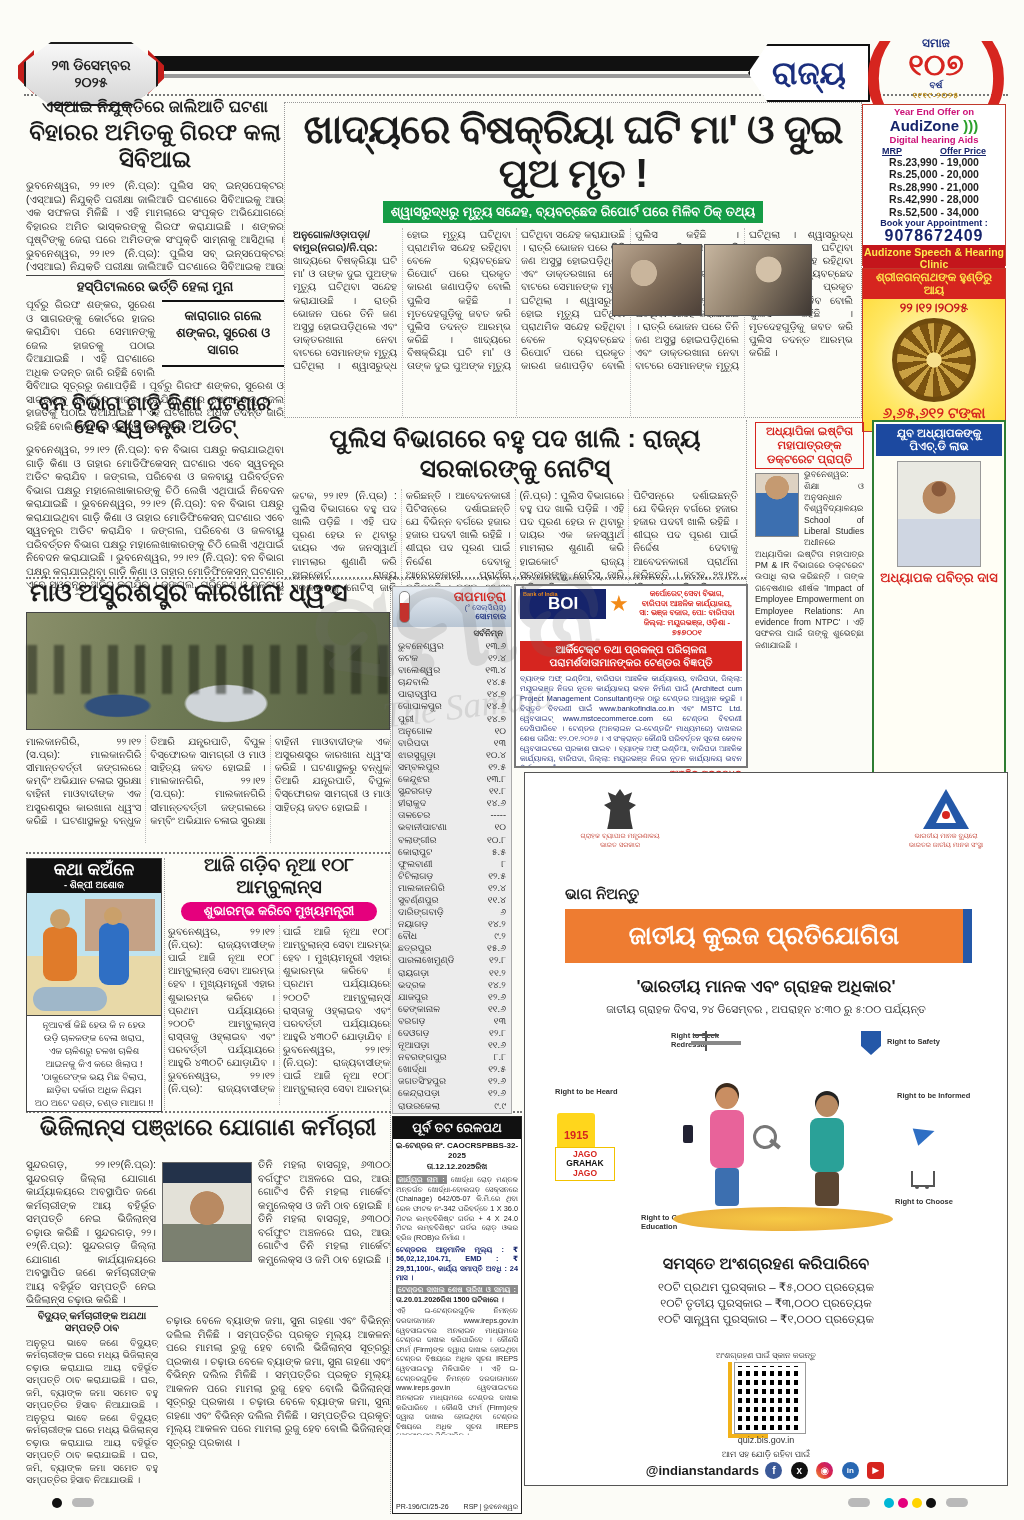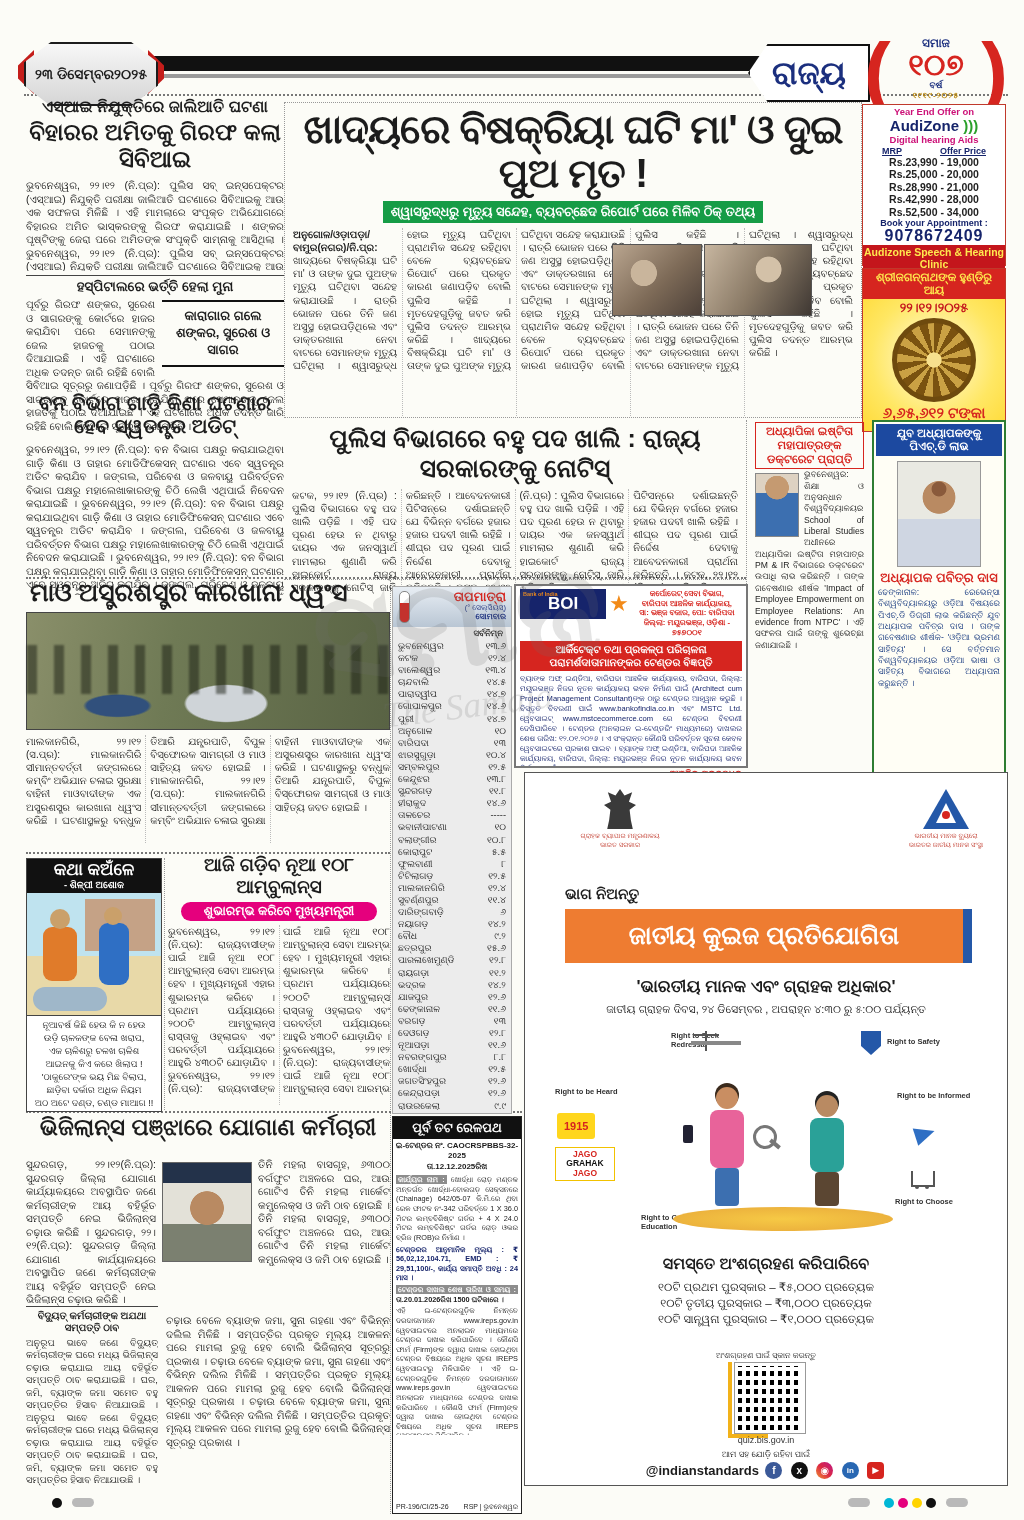--- a/index.html
+++ b/index.html
@@ -9,21 +9,21 @@
   .ovh{overflow:hidden;}
 
   
   .mast-bar{position:absolute;left:150px;top:56px;width:612px;height:15px;background:#111;}
   .mast-bar2{position:absolute;left:150px;top:74px;width:612px;height:4px;background:#9a9a9a;}
   .hr-dot{position:absolute;border-top:2px dotted #777;}
   .hr0{left:24px;top:94px;width:984px;}
   .date-badge{position:absolute;left:24px;top:42px;width:130px;height:60px;
      background:linear-gradient(#f7f7f7,#d6d6d6);border:2.5px solid #1c1c1c;
      clip-path:polygon(20% 0,80% 0,100% 32%,100% 68%,80% 100%,20% 100%,0 68%,0 32%);
-     display:flex;flex-direction:row;align-items:center;justify-content:center;}
+     display:flex;flex-direction:column;align-items:center;justify-content:center;}
   .date-badge span{font-weight:bold;font-size:14px;line-height:17px;}
   .wing{position:absolute;top:50px;width:16px;height:44px;background:#c41d1a;}
   .wing-l{left:18px;clip-path:polygon(100% 0,0 35%,0 65%,100% 100%);}
   .wing-r{left:148px;clip-path:polygon(0 0,100% 35%,100% 65%,0 100%);}
   .section-banner{position:absolute;left:748px;top:44px;width:118px;height:54px;background:#fff;
      border:2px solid #111;clip-path:polygon(16% 0,100% 0,100% 100%,16% 100%,0 50%);
      display:flex;align-items:center;justify-content:center;
      font-size:32px;font-weight:bold;color:#1b2f7e;}
   .logo-box{position:absolute;left:864px;top:34px;width:144px;height:80px;text-align:center;}
   .brace{position:absolute;top:-6px;font-size:80px;line-height:88px;color:#d6251f;font-weight:bold;}
@@ -230,21 +230,21 @@
   .bis-tri::after{content:"";position:absolute;left:19px;top:22px;width:8px;height:8px;border-radius:50%;background:#d6251f;}
   .bis-take{position:absolute;left:40px;top:112px;font-weight:bold;font-size:15px;}
   .bis-band{position:absolute;left:40px;top:136px;width:398px;height:54px;background:#ee7c31;
             display:flex;align-items:center;justify-content:center;color:#fff;font-weight:bold;font-size:25px;}
   .bis-band-edge{position:absolute;left:438px;top:136px;width:9px;height:54px;background:#2458a8;}
   .bis-theme{position:absolute;left:0;right:0;top:204px;text-align:center;font-weight:bold;font-size:17px;}
   .bis-dt{position:absolute;left:0;right:0;top:230px;text-align:center;font-size:11px;}
   .bis-illus{position:absolute;left:30px;top:256px;width:424px;height:212px;}
   .r-lab{position:absolute;font-size:7.5px;font-weight:bold;color:#333;width:84px;line-height:1.2;}
   .b1915{position:absolute;left:2px;top:84px;background:#ffd61c;color:#d6251f;font-weight:bold;
-         font-size:11px;padding:7px 7px;border-radius:3px;}
+         font-size:11px;padding:16px 7px;border-radius:3px;}
   .jago{position:absolute;left:0;top:118px;width:58px;text-align:center;font-weight:bold;font-size:8.5px;
         line-height:1.1;color:#d6251f;border:1px solid #f2c200;background:#fff;padding:2px 0;}
   .jago b{color:#111;}
   .pod{position:absolute;left:118px;top:178px;width:220px;height:24px;border-radius:50%;
        background:radial-gradient(ellipse,#f6c945,#e8a93a);}
   .girl{position:absolute;left:152px;top:58px;width:40px;height:124px;}
   .girl .head{width:22px;height:22px;border-radius:50%;background:#c98e62;margin:0 auto;
        box-shadow:0 -3px 0 1px #3a2a1c;}
   .girl .bodyv{width:34px;height:58px;background:#e8639a;border-radius:8px;margin:1px auto 0;}
   .girl .legs{width:24px;height:38px;background:#3c6fb0;margin:0 auto;border-radius:4px;}
@@ -394,21 +394,20 @@
 
   <div class="ishita">
     <div class="ish-head">ଅଧ୍ୟାପିକା ଇଷ୍ଟିତା ମହାପାତ୍ରଙ୍କ ଡକ୍ଟରେଟ ପ୍ରାପ୍ତି</div>
     <div class="ish-photo"></div>
     <div class="ish-body">ଭୁବନେଶ୍ୱର: ଶିକ୍ଷା ଓ ଅନୁସନ୍ଧାନ ବିଶ୍ୱବିଦ୍ୟାଳୟର School of Liberal Studies ଅଧୀନରେ ଅଧ୍ୟାପିକା ଇଷ୍ଟିତା ମହାପାତ୍ର PM &amp; IR ବିଭାଗରେ ଡକ୍ଟରେଟ ଉପାଧି ଲାଭ କରିଛନ୍ତି । ତାଙ୍କ ଗବେଷଣାର ଶୀର୍ଷକ 'Impact of Employee Empowerment on Employee Relations: An evidence from NTPC' । ଏହି ସଫଳତା ପାଇଁ ତାଙ୍କୁ ଶୁଭେଚ୍ଛା ଜଣାଯାଇଛି ।</div>
   </div>
   <div class="pabitra">
     <div class="pab-head">ଯୁବ ଅଧ୍ୟାପକଙ୍କୁ ପିଏଚ୍.ଡି ଲାଭ</div>
     <div class="pab-photo"></div>
     <div class="pab-name">ଅଧ୍ୟାପକ ପବିତ୍ର ଦାସ</div>
-    <div class="pab-body">ଢେଙ୍କାନାଳ: ରେଭେନ୍ସା ବିଶ୍ୱବିଦ୍ୟାଳୟରୁ ଓଡ଼ିଆ ବିଷୟରେ ପିଏଚ୍.ଡି ଡିଗ୍ରୀ ଲାଭ କରିଛନ୍ତି ଯୁବ ଅଧ୍ୟାପକ ପବିତ୍ର ଦାସ । ତାଙ୍କ ଗବେଷଣାର ଶୀର୍ଷକ- 'ଓଡ଼ିଆ ଭ୍ରମଣ ସାହିତ୍ୟ' । ସେ ବର୍ତ୍ତମାନ ବିଶ୍ୱବିଦ୍ୟାଳୟର ଓଡ଼ିଆ ଭାଷା ଓ ସାହିତ୍ୟ ବିଭାଗରେ ଅଧ୍ୟାପନା କରୁଛନ୍ତି ।</div>
   </div>
 
   <div class="mao">
     <div class="mao-head">ମାଓ ଅସ୍ତ୍ରଶସ୍ତ୍ର କାରଖାନା ଧ୍ୱଂସ</div>
     <div class="mao-photo">
       <div class="mao-figs"></div>
     </div>
     <div class="mao-body jt">ମାଲକାନଗିରି, ୨୨।୧୨ (ସ.ପ୍ର): ମାଲକାନଗିରି ସୀମାନ୍ତବର୍ତ୍ତୀ ଜଙ୍ଗଲରେ କମ୍ବିଂ ଅଭିଯାନ ଚଳାଇ ସୁରକ୍ଷା ବାହିନୀ ମାଓବାଦୀଙ୍କ ଏକ ଅସ୍ତ୍ରଶସ୍ତ୍ର କାରଖାନା ଧ୍ୱଂସ କରିଛି । ଘଟଣାସ୍ଥଳରୁ ବନ୍ଧୁକ ତିଆରି ଯନ୍ତ୍ରପାତି, ବିପୁଳ ବିସ୍ଫୋରକ ସାମଗ୍ରୀ ଓ ମାଓ ସାହିତ୍ୟ ଜବତ ହୋଇଛି । ମାଲକାନଗିରି, ୨୨।୧୨ (ସ.ପ୍ର): ମାଲକାନଗିରି ସୀମାନ୍ତବର୍ତ୍ତୀ ଜଙ୍ଗଲରେ କମ୍ବିଂ ଅଭିଯାନ ଚଳାଇ ସୁରକ୍ଷା ବାହିନୀ ମାଓବାଦୀଙ୍କ ଏକ ଅସ୍ତ୍ରଶସ୍ତ୍ର କାରଖାନା ଧ୍ୱଂସ କରିଛି । ଘଟଣାସ୍ଥଳରୁ ବନ୍ଧୁକ ତିଆରି ଯନ୍ତ୍ରପାତି, ବିପୁଳ ବିସ୍ଫୋରକ ସାମଗ୍ରୀ ଓ ମାଓ ସାହିତ୍ୟ ଜବତ ହୋଇଛି ।</div>
   </div>
 

